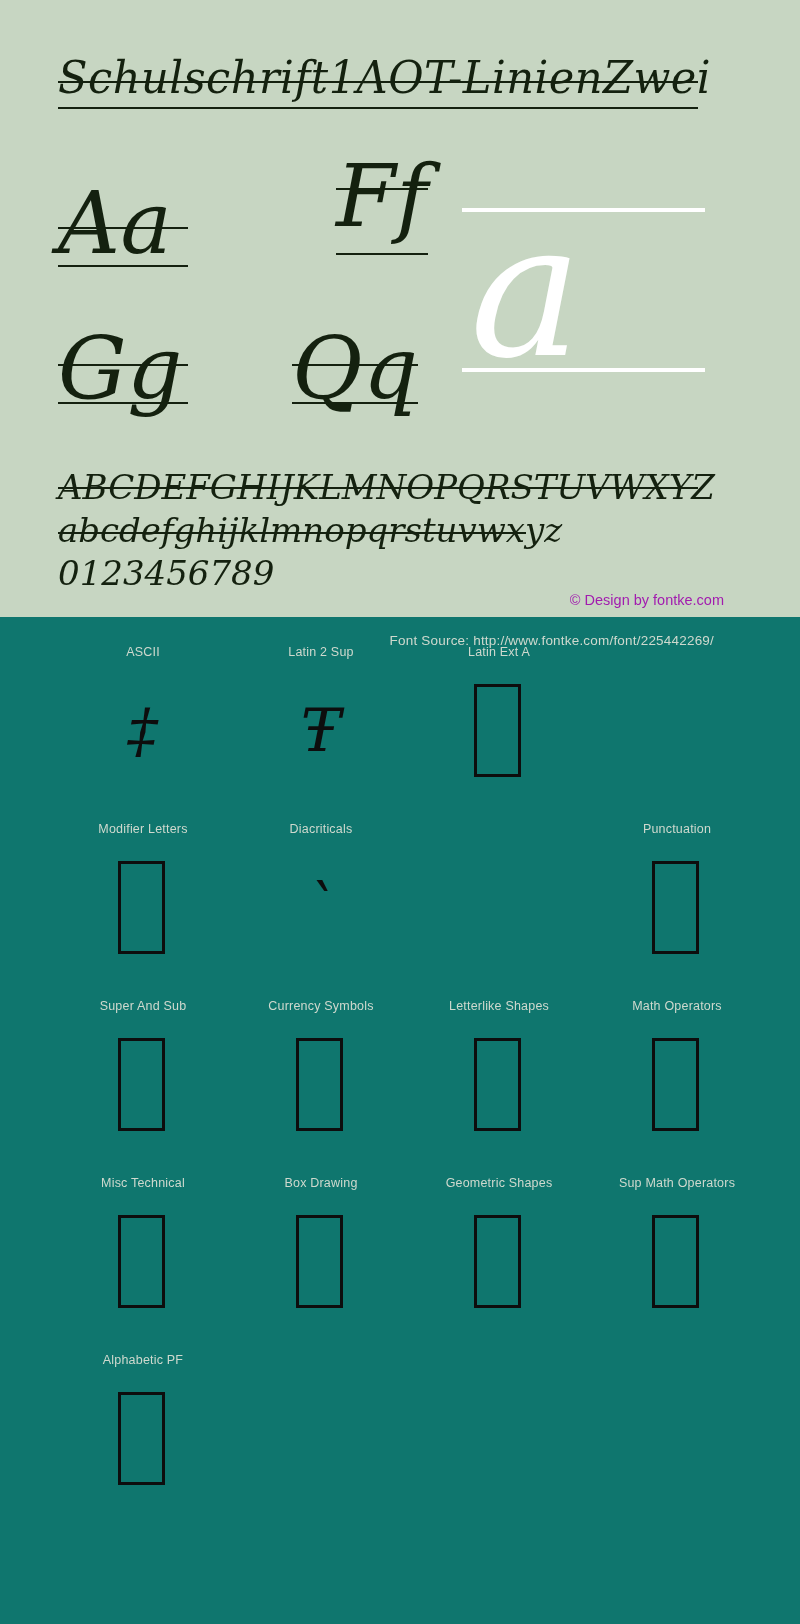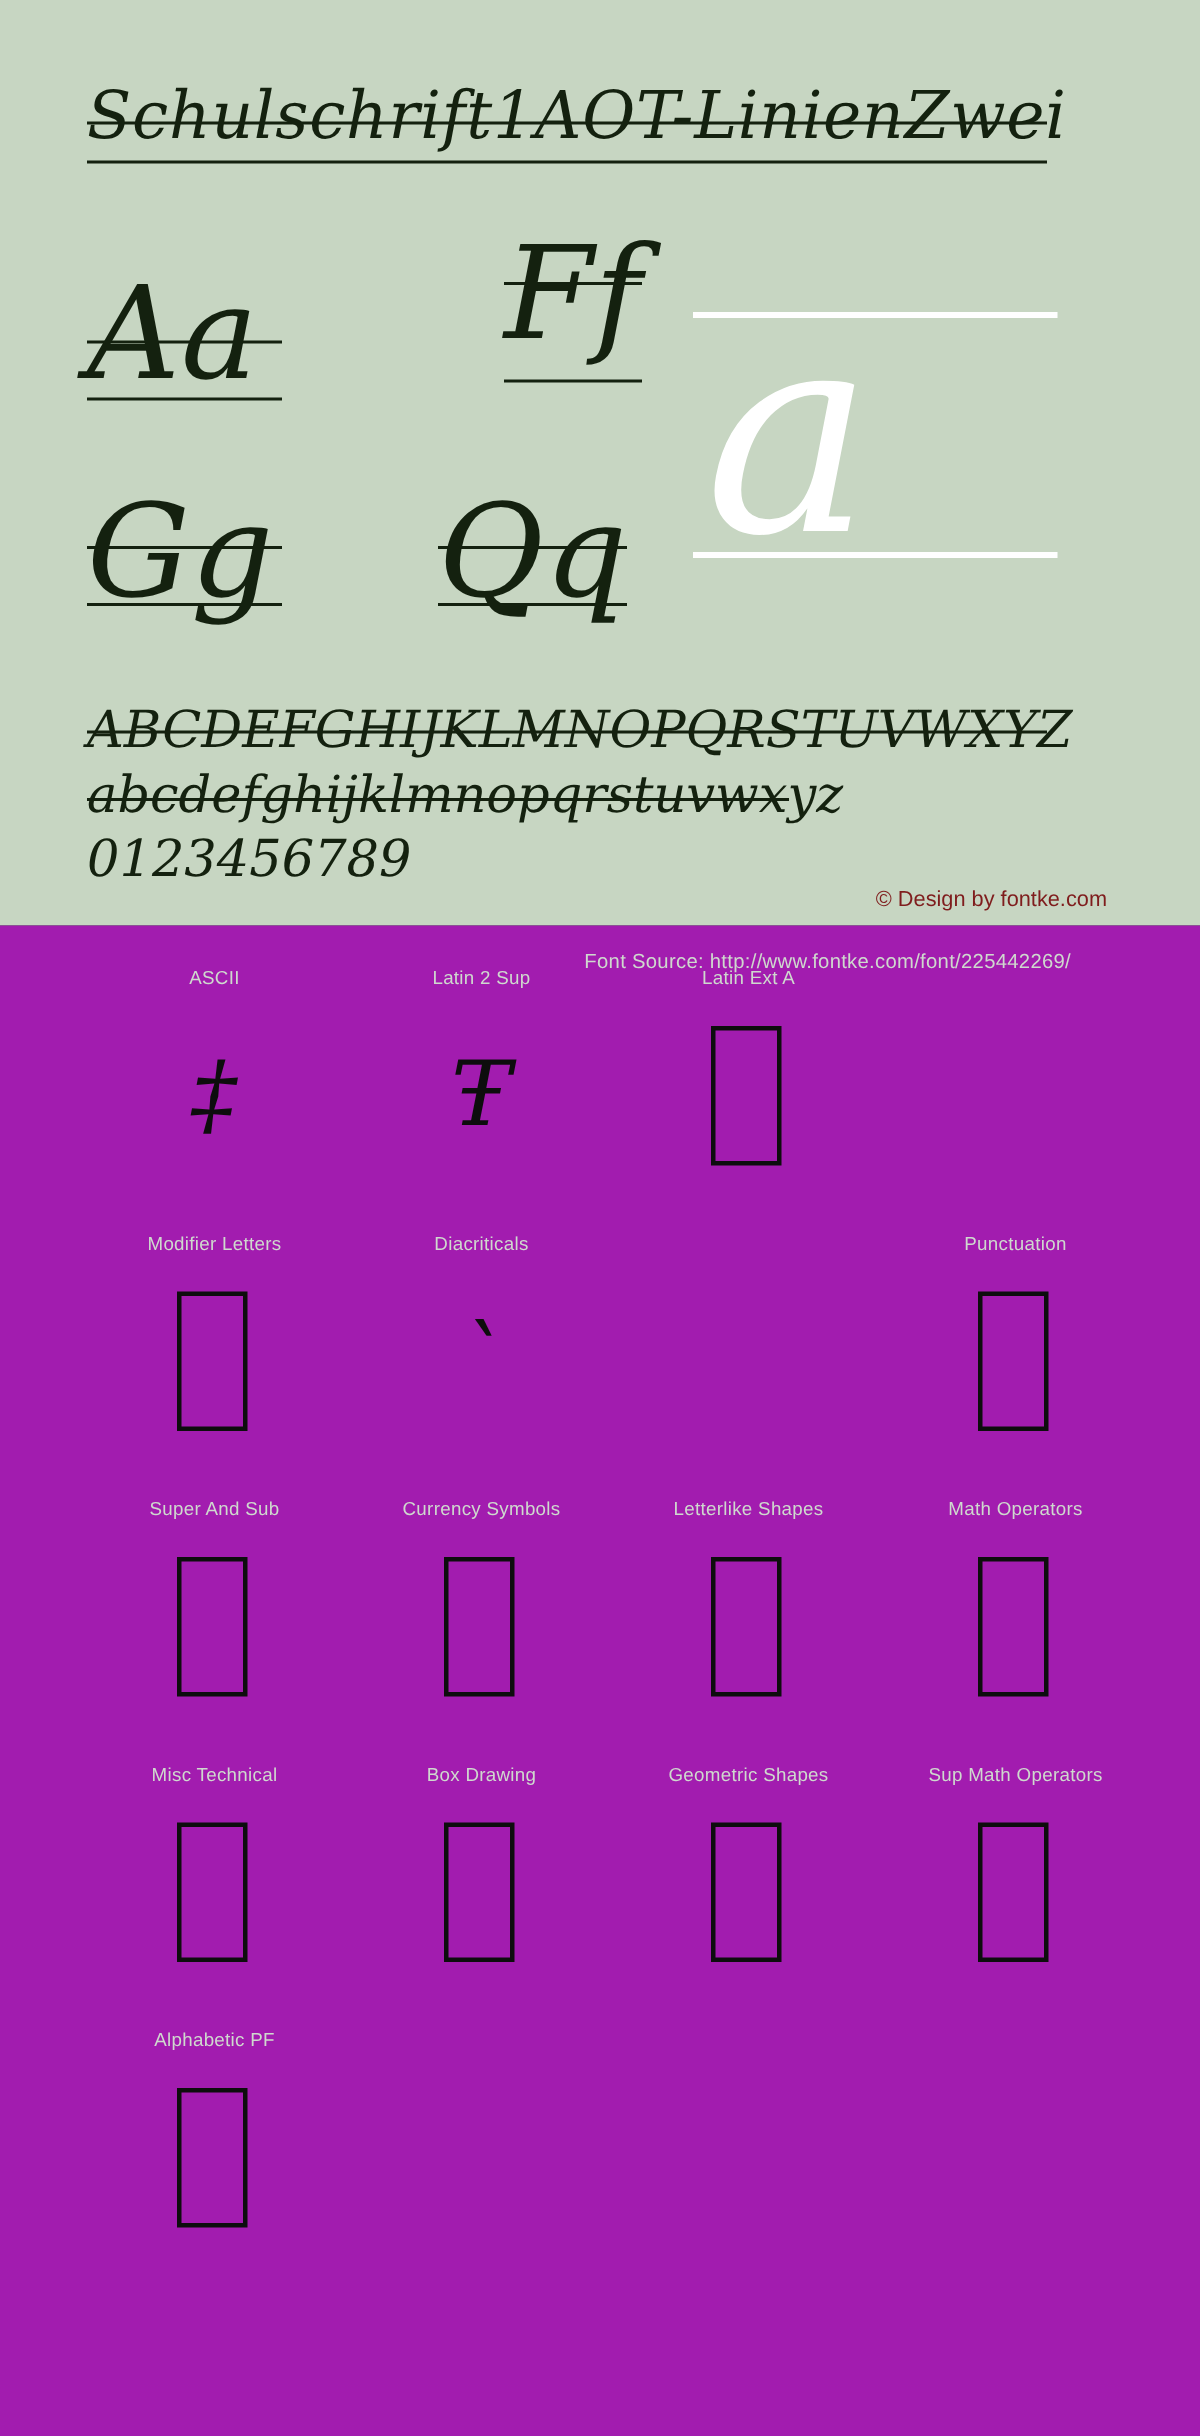--- a/index.html
+++ b/index.html
@@ -83,29 +83,29 @@
     letter-spacing:0px;
   }
   .alpharow .rule{
     position:absolute;left:0;height:1.6px;background:#14210f;
   }
   .row-upper{top:467px;}
   .row-lower{top:510px;}
   .row-digit{top:553px;}
 
   .credit{
-    position:absolute;right:62px;top:592px;
-    font-size:14.5px;color:#7f1d1d;
+    position:absolute;right:76px;top:592px;
+    font-size:14.5px;color:#a21caf;
     font-family:"Liberation Sans", sans-serif;
   }
 
   
   .blocks{
     position:absolute;left:0;top:617px;width:800px;height:1007px;
-    background:#a21caf;
+    background:#0f766e;
   }
   .source{
     position:absolute;right:86px;top:16px;
     font-size:13.5px;color:#cfd9ce;letter-spacing:.2px;
   }
   .grid{
     position:absolute;left:0;top:25px;width:768px;padding-left:25px;
   }
   .brow{
     position:relative;width:800px;height:177px;

